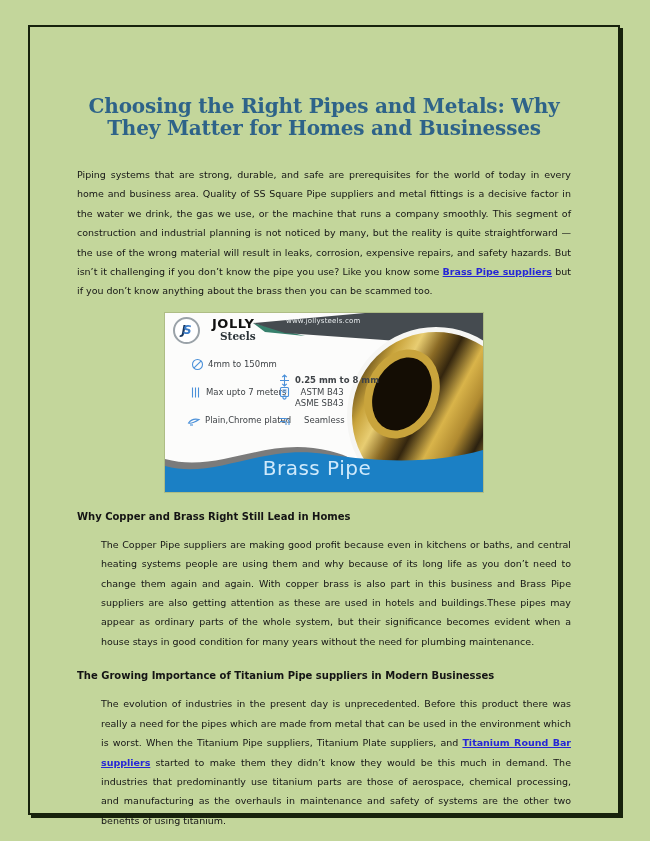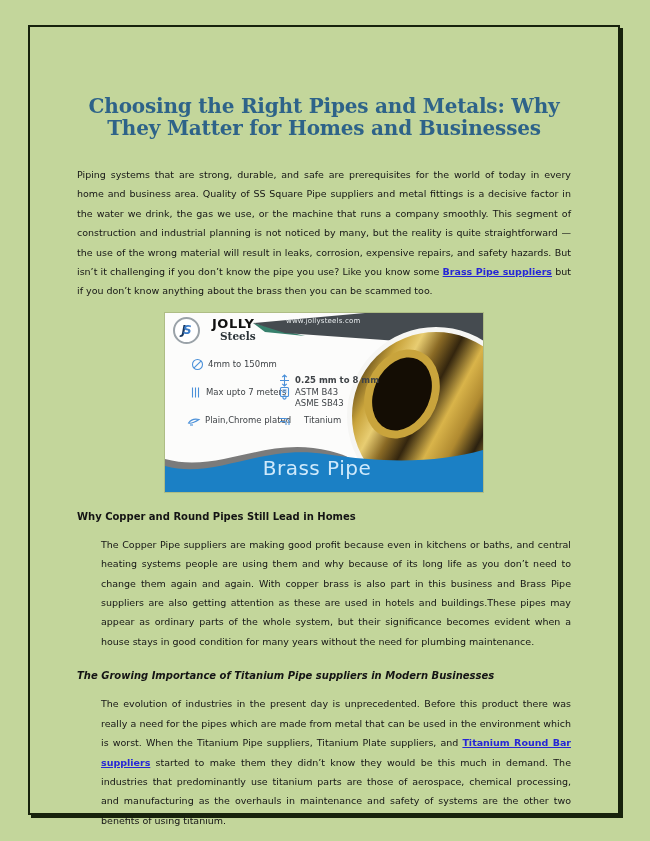--- a/index.html
+++ b/index.html
@@ -34,21 +34,21 @@
     text-align:justify;
   }
   .para a, .doclink{
     color:#2626d6;font-weight:bold;text-decoration:underline;cursor:pointer;
   }
   .sec-heading{
     margin:17px 0 0 0;
     font-size:10px;line-height:15px;
     font-weight:bold;color:#141414;
   }
-  .sec-heading.light{font-weight:600;font-style:italic;}
+  .sec-heading.light{font-weight:600;}
   .para.after-h{margin-top:11px;margin-left:24px;}
 
   
   .ad{
     position:relative;
     width:318px;height:179px;
     margin:12px auto 17px auto;
     background:#fcfcfb;
     overflow:hidden;
     outline:1px solid #aebd85;
@@ -100,21 +100,21 @@
   .ad-website{
     position:absolute;z-index:3;left:121px;top:4px;width:70px;
     font-size:7px;color:#e9edef;letter-spacing:0.2px;text-align:left;
   }
   .features{position:absolute;z-index:3;left:0;top:0;}
   .feat{
     position:absolute;display:flex;align-items:flex-start;
     font-size:8.5px;color:#3f4347;font-weight:500;white-space:nowrap;
   }
   .feat .ficon{margin-right:4px;display:inline-flex;margin-top:-1px;}
-  .feat .two-line span{display:block;line-height:11px;}
+  .feat .two-line span{display:block;line-height:11px;text-align:right;}
   .brass-label{
     position:absolute;z-index:3;left:0;right:14px;top:143px;
     text-align:center;
     font-size:20px;color:#cfe9fb;letter-spacing:0.5px;
   }
 </style>
 </head>
 <body>
 
 <div class="frame">
@@ -201,26 +201,26 @@
           <span>ASTM B43</span>
           <span>ASME SB43</span>
         </span>
       </div>
       <div class="feat" style="left:113px;top:102px;">
         <span class="ficon">
           <svg width="14" height="13" viewBox="0 0 14 13" fill="none" stroke="#4a90d9" stroke-width="1.1">
             <path d="M2 4.5 h5 a4 4 0 0 1 4 4 v2.5 M2 7.5 h4.5 a1.5 1.5 0 0 1 1.5 1.5 v2"></path>
           </svg>
         </span>
-        <span style="margin-left:8px;">Titanium</span>
+        <span style="margin-left:8px;">Seamless</span>
       </div>
     </div>
 
     <div class="brass-label">Brass Pipe</div>
   </figure>
 
-  <h2 class="sec-heading" style="margin-top:0;">Why Copper and Round Pipes Still Lead in Homes</h2>
+  <h2 class="sec-heading" style="margin-top:0;">Why Copper and Brass Right Still Lead in Homes</h2>
   <p class="para after-h">The Copper Pipe suppliers are making good profit because even in kitchens or baths, and central heating systems people are using them and why because of its long life as you don’t need to change them again and again. With copper brass is also part in this business and Brass Pipe suppliers are also getting attention as these are used in hotels and buildings.These pipes may appear as ordinary parts of the whole system, but their significance becomes evident when a house stays in good condition for many years without the need for plumbing maintenance.</p>
 
   <h2 class="sec-heading light">The Growing Importance of Titanium Pipe suppliers in Modern Businesses</h2>
   <p class="para after-h"><span>The evolution of industries in the present day is unprecedented. Before this product there was really a need for the pipes which are made from metal that can be used in the environment which is worst. When the Titanium Pipe suppliers, Titanium Plate suppliers, and </span><a class="doclink">Titanium Round Bar suppliers</a><span> started to make them they didn’t know they would be this much in demand.  The industries that predominantly use titanium parts are those of aerospace, chemical processing, and manufacturing as the overhauls in maintenance and safety of systems are the other two benefits of using titanium.</span></p>
 
 </div>
 
 </body></html>

